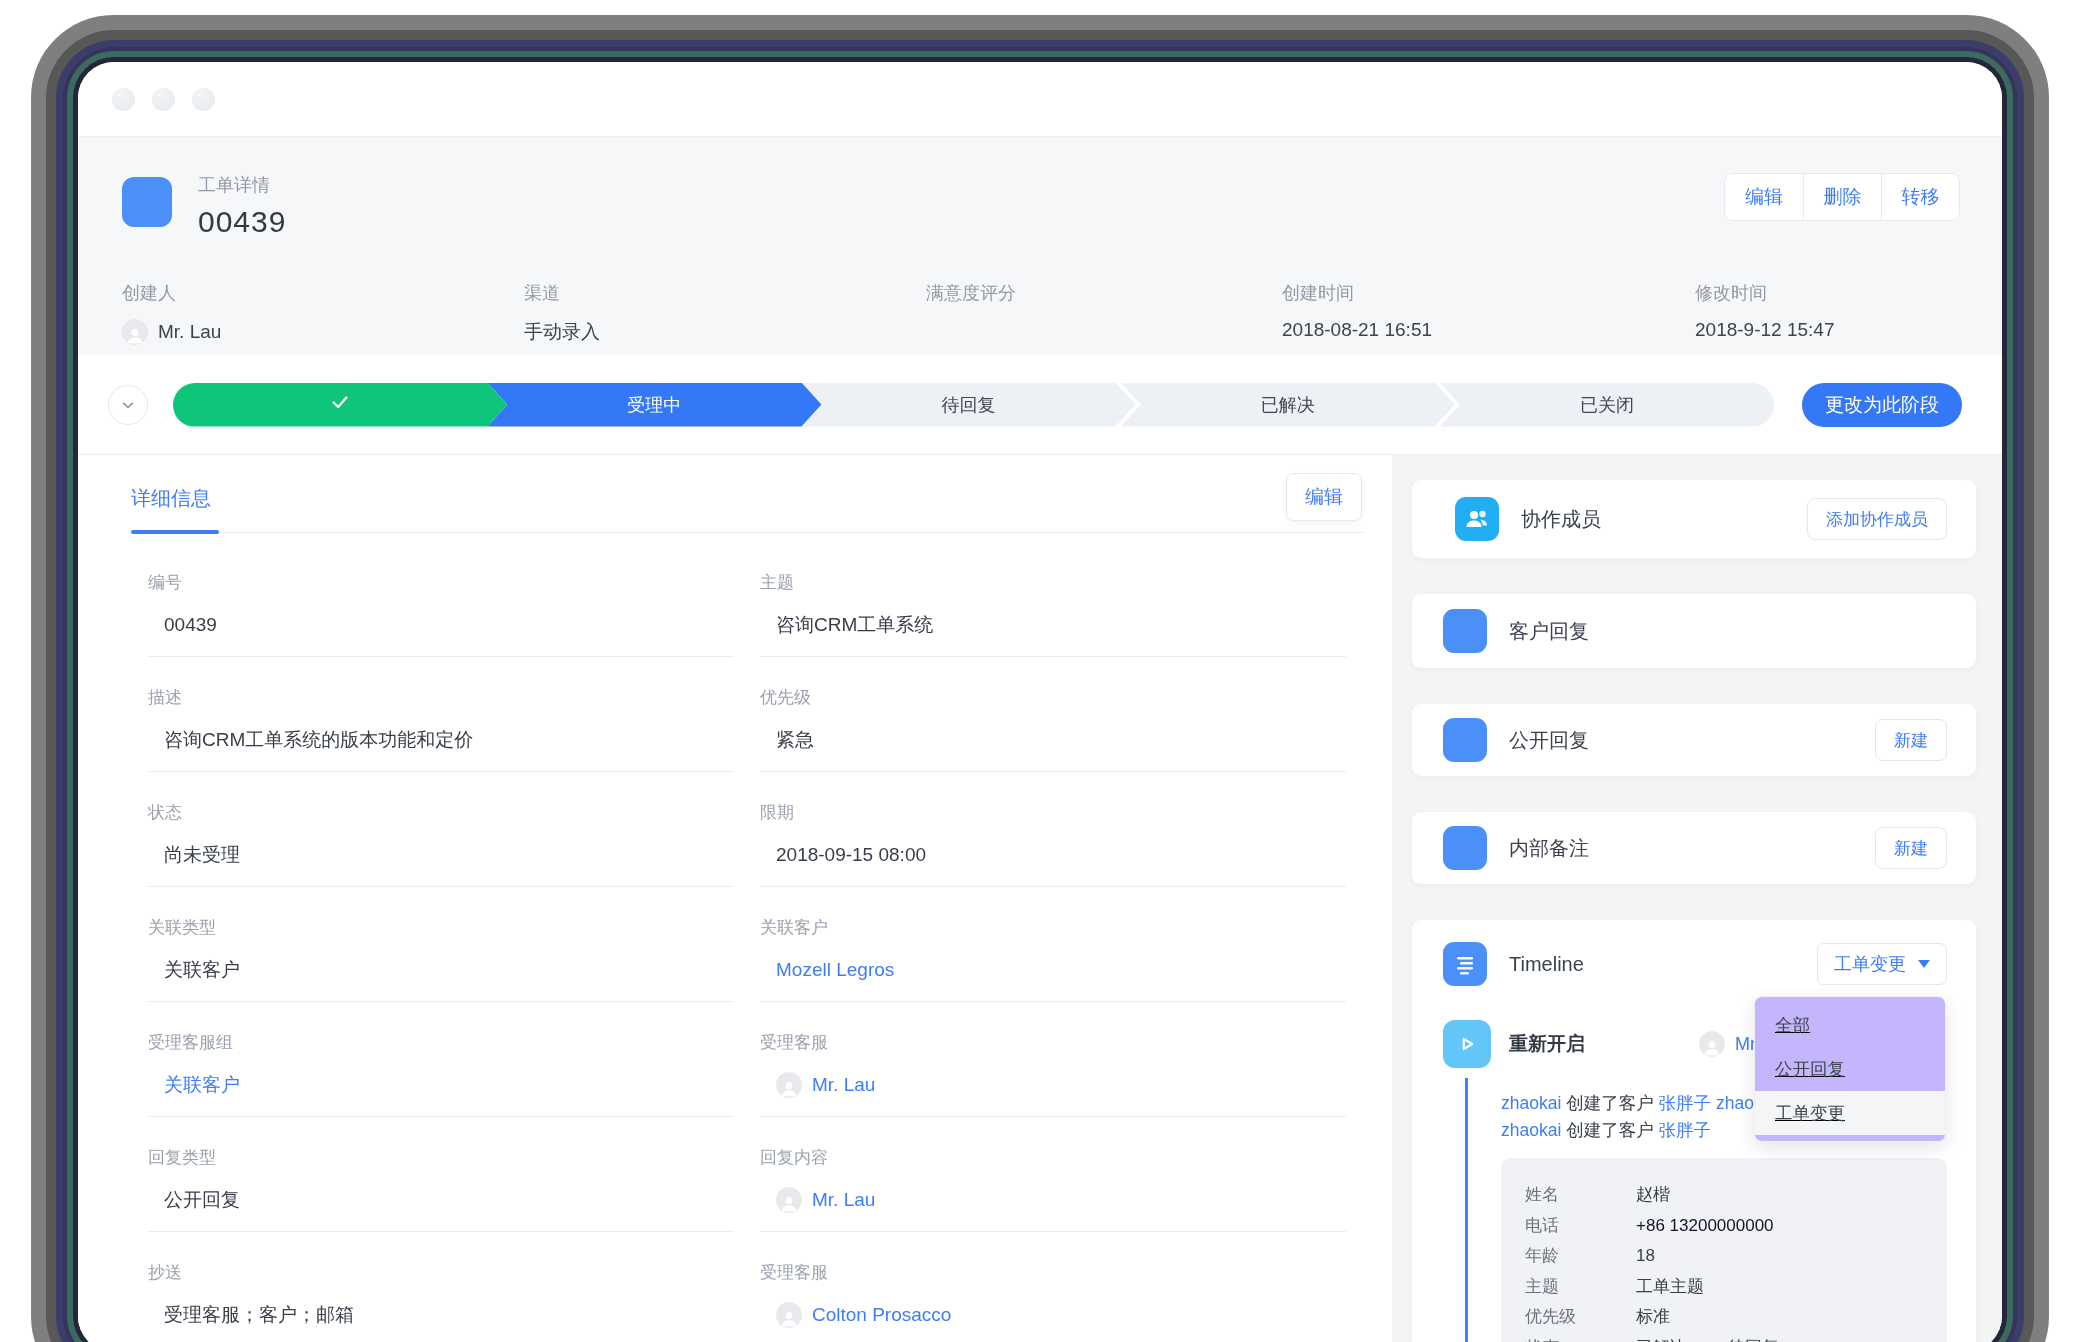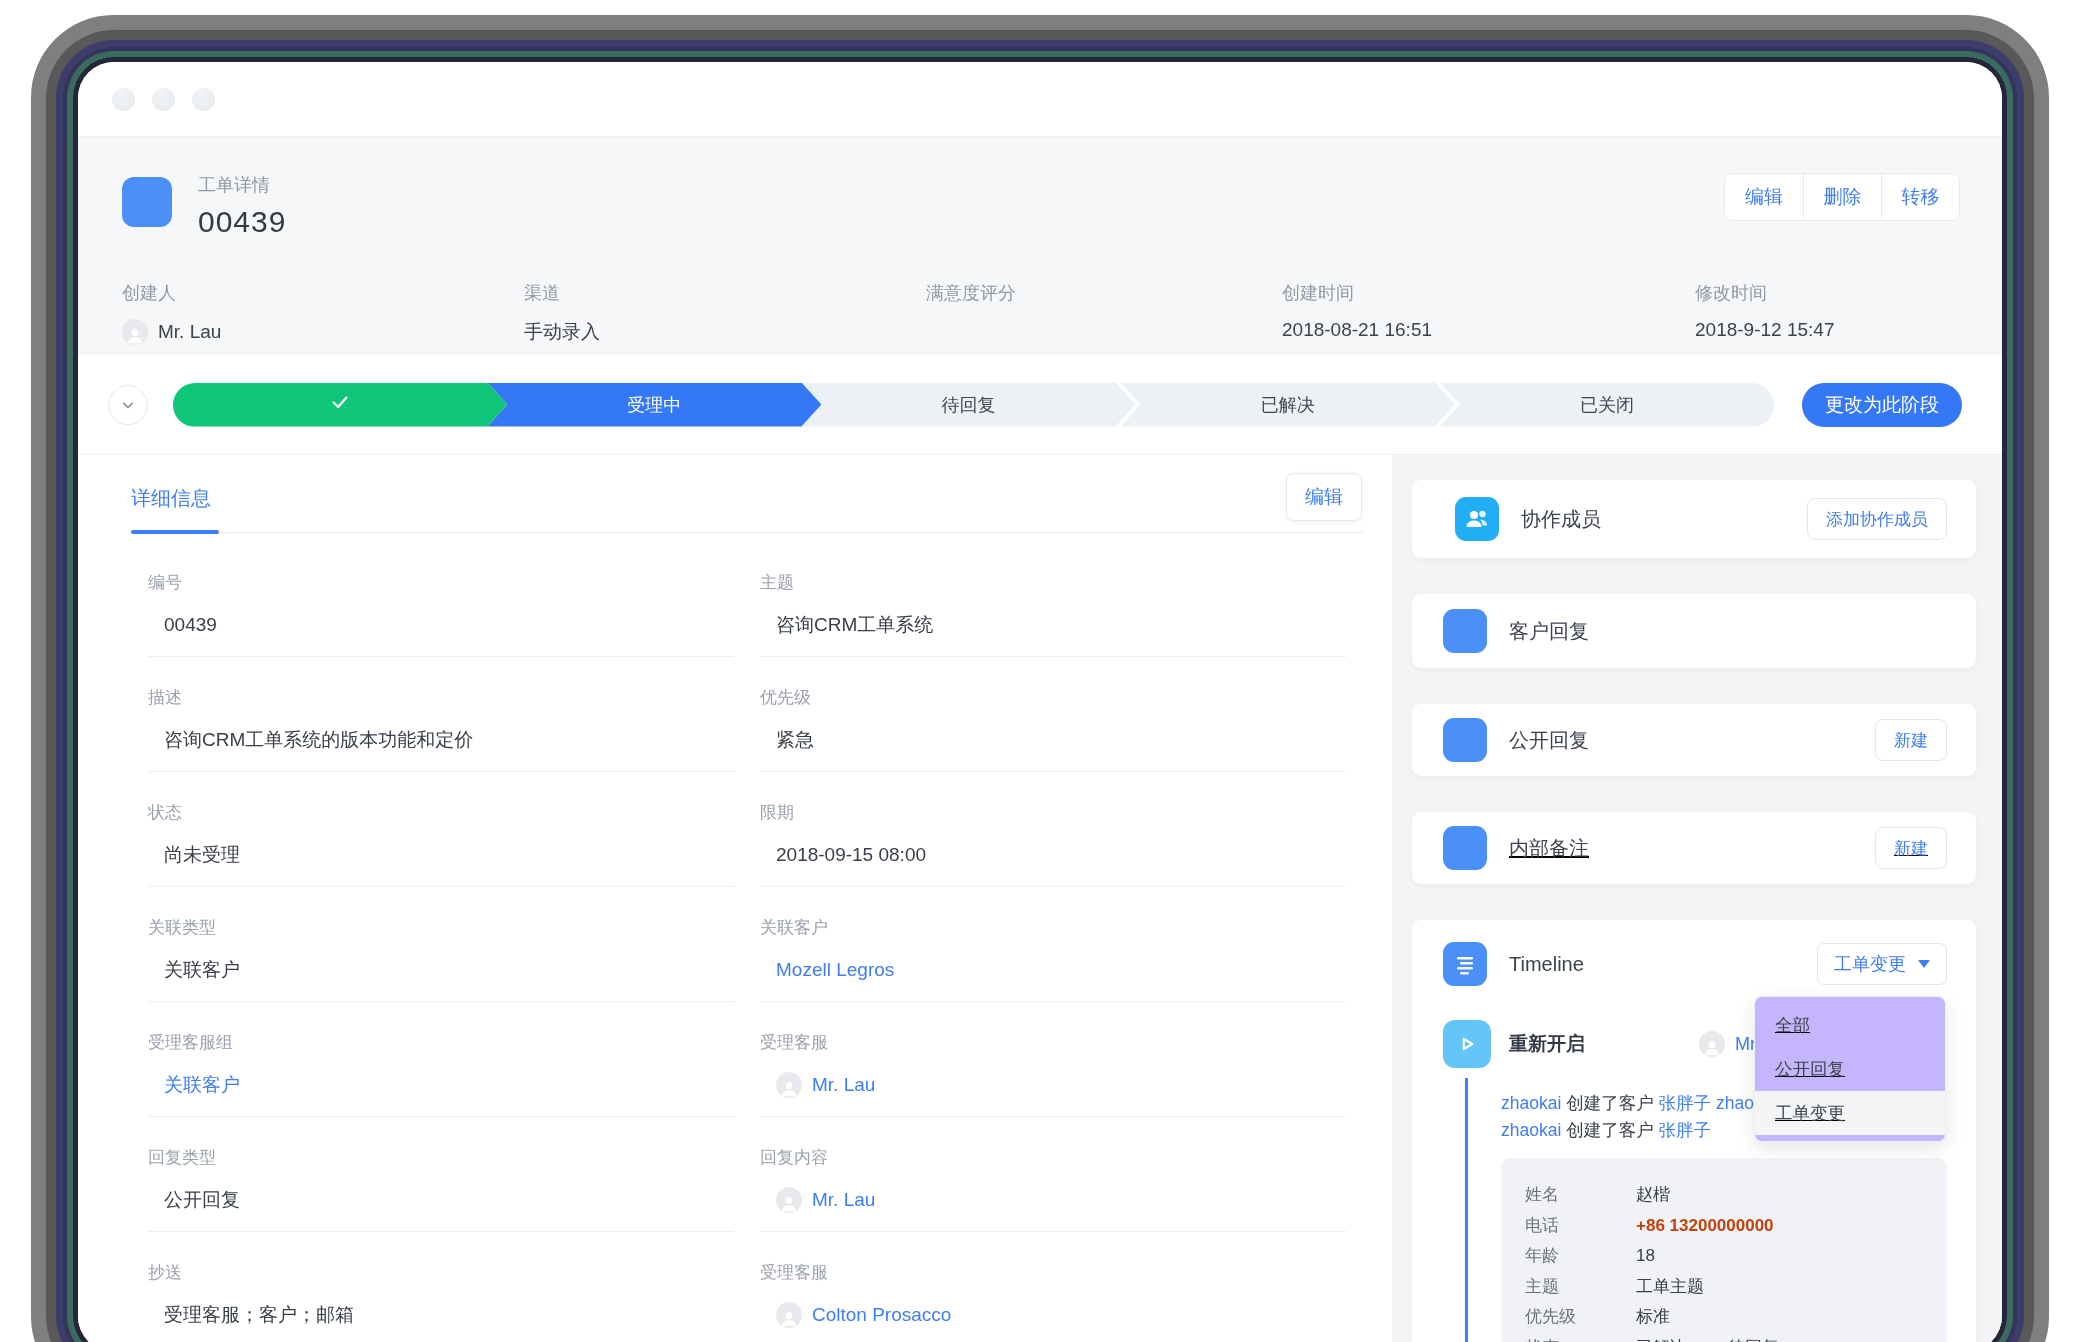--- a/index.html
+++ b/index.html
@@ -100,21 +100,21 @@
     flex:none; display:flex; align-items:center; justify-content:center; }
   .sq-icon svg { width:28px; height:28px; }
   .sq-icon.cyan { background:#22aef5; }
   .card-title { font-size:20px; color:#3b414d; font-weight:500; }
   .card-btn { margin-left:auto; background:#fff; border:1px solid #e3e6eb; border-radius:8px;
     color:#3f7df6; font-size:17px; cursor:pointer; padding:0 18px; height:42px; font-family:inherit; }
 
   .card-collab { height:78px;padding-left:12px; } .card-collab .card-head{height:78px;}
   .card-cust  { height:74px; } .card-cust .card-head{height:74px;}
   .card-pub   { height:72px; } .card-pub .card-head{height:72px;}
-  .card-note  { height:72px;text-decoration:underline; } .card-note .card-head{height:72px;}
+  .card-note  { height:72px; } .card-note .card-head{height:72px;}
 
   
   .card-timeline { position:relative; min-height:560px; margin-bottom:0; }
   .card-timeline .card-head { height:88px; }
   .tl-filter-btn { margin-left:auto; background:#fff; border:1px solid #e3e6eb; border-radius:7px;
     height:42px; padding:0 16px; display:flex; align-items:center; color:#3f7df6;
     font-size:18px; cursor:pointer; font-family:inherit; }
   .caret-down { width:0; height:0; border-left:6px solid transparent; border-right:6px solid transparent;
     border-top:8px solid #3f7df6; margin-left:12px; }
 
@@ -127,21 +127,21 @@
   .tl-entry-title { font-size:19px; font-weight:bold; color:#333a45; width:190px; }
   .tl-user { display:flex; align-items:center; font-size:18px; color:#3f7df6; }
   .tl-body { padding:22px 0 0 58px; }
   .tl-text { font-size:17.5px; line-height:27px; color:#3c424d; white-space:nowrap; overflow:hidden; }
   .tl-link { color:#3f7df6; cursor:pointer; }
 
   .tl-detail { margin-top:14px; background:#f1f2f5; border-radius:9px; padding:22px 20px 18px 24px; }
   .tl-row { display:flex; font-size:17px; line-height:30.5px; color:#3a4048; }
   .tl-row-label { width:111px; color:#6b727e; flex:none; }
   .tl-row-value { color:#3a4048; }
-  .tl-row .blue { color:#c2410c;font-weight:bold; }
+  .tl-row .blue { color:#0f172a; }
   .tl-arrow { color:#9aa1ad; margin:0 12px; }
 
   
   .tl-popup { position:absolute; top:76px; right:30px; width:192px; background:#c4b5fd;
     border:1px solid #eef0f2; border-radius:8px; box-shadow:0 6px 20px rgba(0,0,0,.10);
     z-index:10; overflow:hidden; padding:6px 0;text-decoration:underline; }
   .tl-popup-item { height:44px; display:flex; align-items:center; padding-left:20px;
     font-size:17.5px; color:#3d434e; cursor:pointer; }
   .tl-popup-item.selected { background:#f4f5f7; }
 </style>

